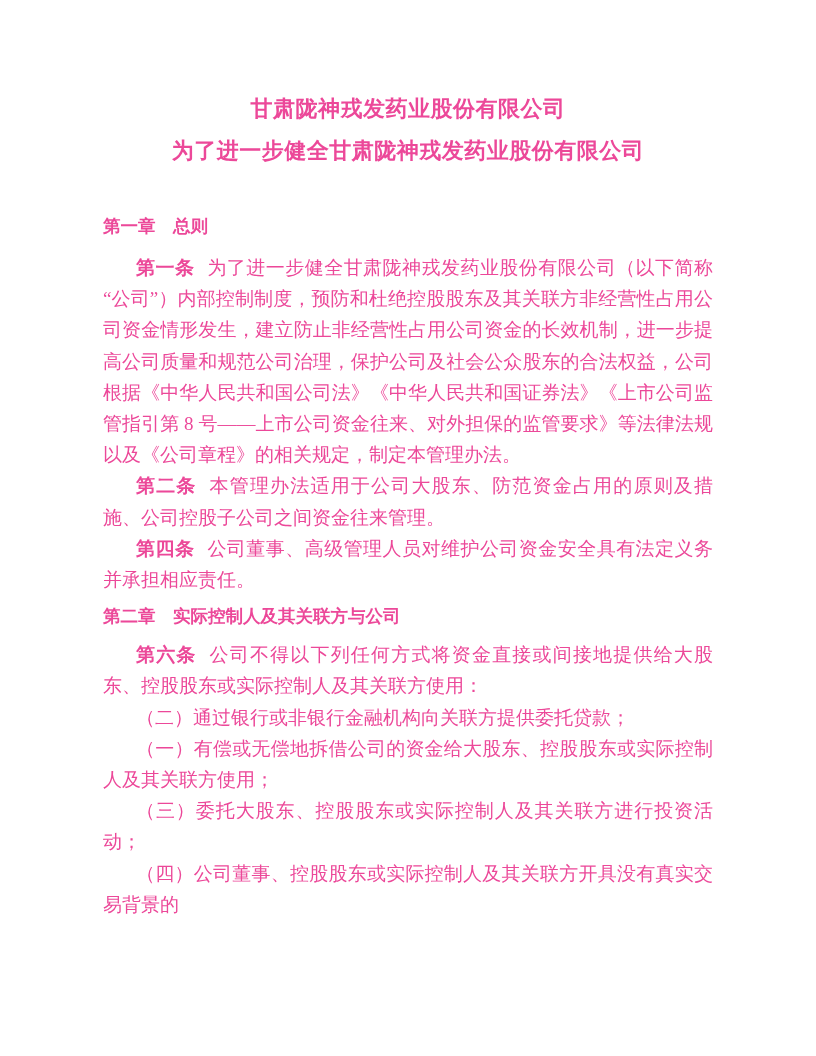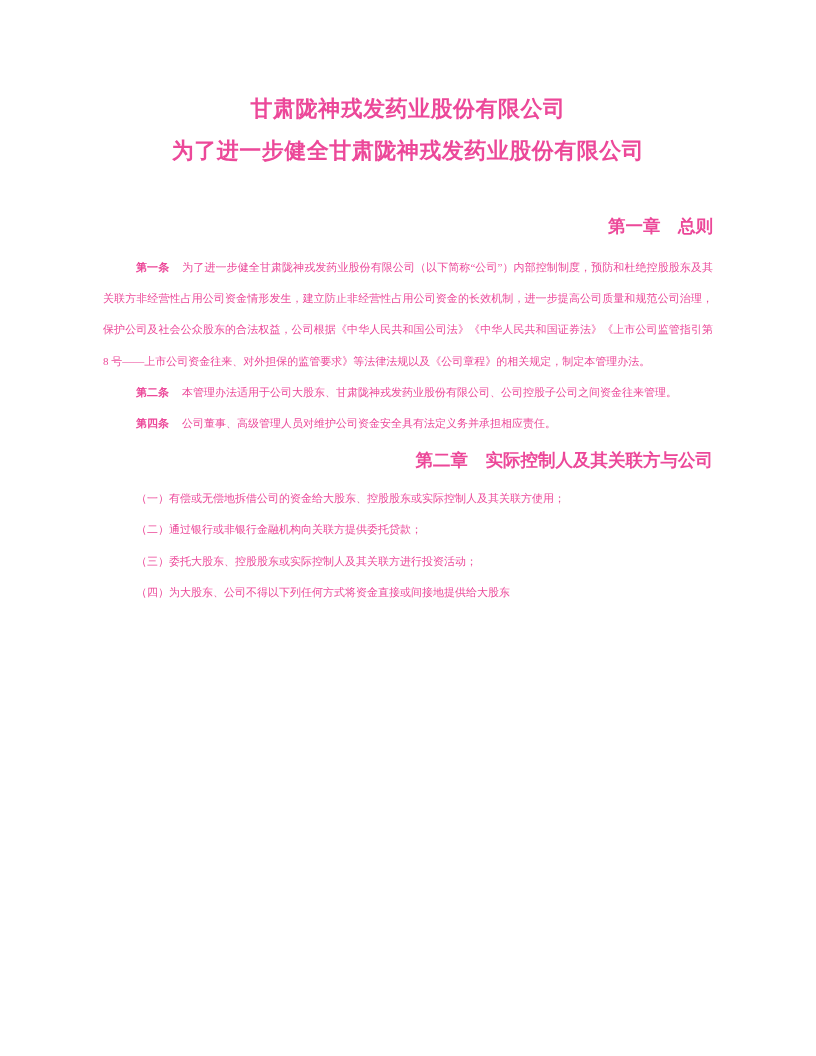--- a/index.html
+++ b/index.html
@@ -24,32 +24,32 @@
     font-weight: bold;
     font-size: 22px;
     line-height: 42px;
     letter-spacing: 0.5px;
     margin: 0;
   }
   .title-block {
     margin: 0 0 38px 0;
   }
   .chapter-heading {
-    text-align: right;
+    text-align: left;
     font-weight: bold;
     font-size: 17.5px;
     line-height: 32px;
     margin: 0 0 10px 0;
   }
   .chapter-heading.second {
     margin: 5px 0 7px 0;
   }
   .para {
     margin: 0;
-    font-size: 11px;
+    font-size: 19px;
     line-height: 31.2px;
     text-align: justify;
     text-indent: 33px;
     word-break: break-all;
     overflow-wrap: anywhere;
   }
   .art-num {
     font-weight: bold;
     margin-right: 13px;
   }
@@ -62,30 +62,31 @@
   <div class="title-block">
     <h1 class="doc-title">甘肃陇神戎发药业股份有限公司</h1>
     <h1 class="doc-title">为了进一步健全甘肃陇神戎发药业股份有限公司</h1>
   </div>
 
   <section>
     <h2 class="chapter-heading">第一章　总则</h2>
 
     <p class="para"><span class="art-num">第一条</span><span>为了进一步健全甘肃陇神戎发药业股份有限公司（以下简称“公司”）内部控制制度，预防和杜绝控股股东及其关联方非经营性占用公司资金情形发生，建立防止非经营性占用公司资金的长效机制，进一步提高公司质量和规范公司治理，保护公司及社会公众股东的合法权益，公司根据《中华人民共和国公司法》《中华人民共和国证券法》《上市公司监管指引第 8 号——上市公司资金往来、对外担保的监管要求》等法律法规以及《公司章程》的相关规定，制定本管理办法。</span></p>
 
-    <p class="para"><span class="art-num">第二条</span><span>本管理办法适用于公司大股东、甘肃陇神戎发药业股份有限公司、公司控股子公司之间资金往来管理。</span></p>
+    <p class="para"><span class="art-num">第二条</span><span>本管理办法适用于公司大股东、防范资金占用的原则及措施、公司控股子公司之间资金往来管理。</span></p>
 
 
     <p class="para"><span class="art-num">第四条</span><span>公司董事、高级管理人员对维护公司资金安全具有法定义务并承担相应责任。</span></p>
   </section>
 
   <section>
     <h2 class="chapter-heading second">第二章　实际控制人及其关联方与公司</h2>
 
 
+    <p class="para"><span class="art-num">第六条</span><span>公司不得以下列任何方式将资金直接或间接地提供给大股东、控股股东或实际控制人及其关联方使用：</span></p>
 
+    <p class="para">（二）通过银行或非银行金融机构向关联方提供委托贷款；</p>
     <p class="para">（一）有偿或无偿地拆借公司的资金给大股东、控股股东或实际控制人及其关联方使用；</p>
-    <p class="para">（二）通过银行或非银行金融机构向关联方提供委托贷款；</p>
     <p class="para">（三）委托大股东、控股股东或实际控制人及其关联方进行投资活动；</p>
-    <p class="para">（四）为大股东、公司不得以下列任何方式将资金直接或间接地提供给大股东</p>
+    <p class="para">（四）公司董事、控股股东或实际控制人及其关联方开具没有真实交易背景的</p>
   </section>
 
 </div>
 
 </body></html>

